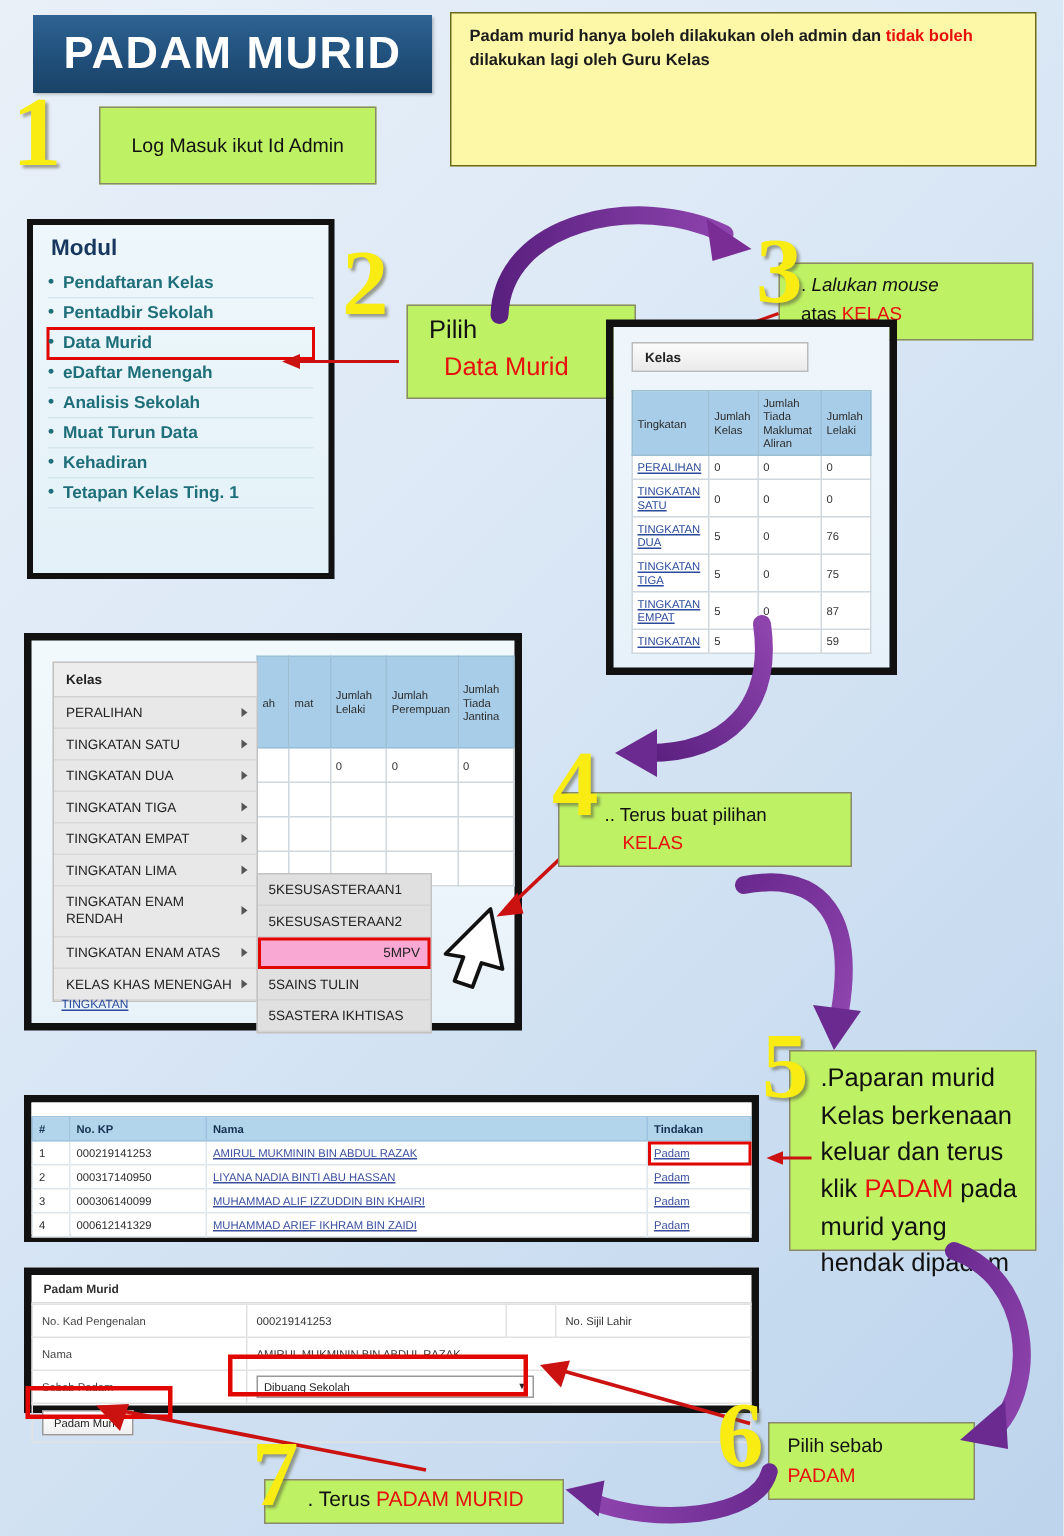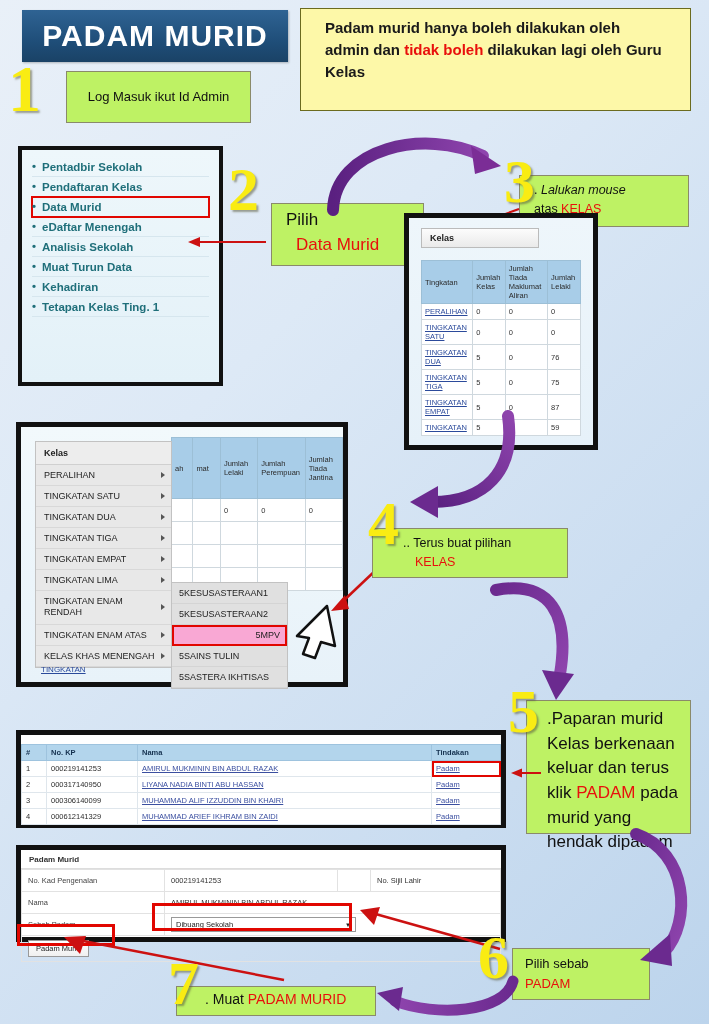--- a/index.html
+++ b/index.html
@@ -20,22 +20,22 @@
   }
   #title-banner span{
     color:#fff;font-size:30px;font-weight:bold;letter-spacing:1px;
     font-family:"Liberation Sans", sans-serif;
   }
 
   
   #yellow-note{
     left:300px;top:8px;width:391px;height:103px;
     background:#fdf8a8;border:1.5px solid #6b6b1f;
-    padding:8px 24px;box-sizing:border-box;
-    font-size:15px;font-weight:bold;color:#1a1a1a;line-height:1.45;
+    padding:8px 12px;box-sizing:border-box;
+    font-size:11px;font-weight:bold;color:#1a1a1a;line-height:1.45;
   }
   #yellow-note .red{color:#e8100c;}
 
   
   .callout{
     background:#bef264;border:1px solid #8a8a6a;
     box-sizing:border-box;font-weight:normal;color:#111;
   }
   .callout .red{color:#e8100c;}
 
@@ -152,23 +152,24 @@
 </div>
 
 <div class="abs" id="yellow-note">
   <span>Padam murid hanya boleh dilakukan oleh admin dan </span><span class="red">tidak boleh</span><span> dilakukan lagi oleh Guru Kelas</span>
 </div>
 
 <div class="abs stepnum" style="left:8px;top:56px;font-size:66px;">1</div>
 <div class="abs callout" style="left:66px;top:71px;width:185px;height:52px;display:flex;align-items:center;justify-content:center;text-align:center;font-size:13px;line-height:1.35;padding:0 10px;">Log Masuk ikut Id Admin</div>
 
 <div class="abs" id="modul-panel">
+  <h3>Modul</h3>
   <ul>
+    <li>Pendaftaran Kelas</li>
     <li>Pentadbir Sekolah</li>
-    <li>Pendaftaran Kelas</li>
     <li class="highlight">Data Murid</li>
     <li>eDaftar Menengah</li>
     <li>Analisis Sekolah</li>
     <li>Muat Turun Data</li>
     <li>Kehadiran</li>
     <li>Tetapan Kelas Ting. 1</li>
   </ul>
 </div>
 
 <div class="abs" style="left:186px;top:234px;width:82px;height:12px;">
@@ -486,21 +487,21 @@
       </linearGradient>
     </defs>
     <path d="M6,6 C58,24 62,94 34,124" stroke="url(#pg4)" stroke-width="12" fill="none" stroke-linecap="round"></path>
     <polygon points="10,132 40,106 42,138" fill="#6b2a8f"></polygon>
   </svg>
 </div>
 
 <div class="abs stepnum" style="left:168px;top:952px;font-size:62px;z-index:5;">7</div>
 <div class="abs callout" style="left:176px;top:986px;width:200px;height:30px;padding:4px 6px 0 28px;font-size:14px;">
   <span>.</span>
-  <span>Muat </span><span class="red">PADAM MURID</span>
+  <span>Terus </span><span class="red">PADAM MURID</span>
 </div>
 
 <div class="abs" style="left:355px;top:975px;width:165px;height:48px;">
   <svg width="165" height="48" viewBox="0 0 165 48">
     <defs>
       <linearGradient id="pg5" x1="1" y1="0" x2="0" y2="0">
         <stop offset="0%" stop-color="#6b2a8f"></stop>
           <stop offset="100%" stop-color="#8e44ad"></stop>
       </linearGradient>
     </defs>

